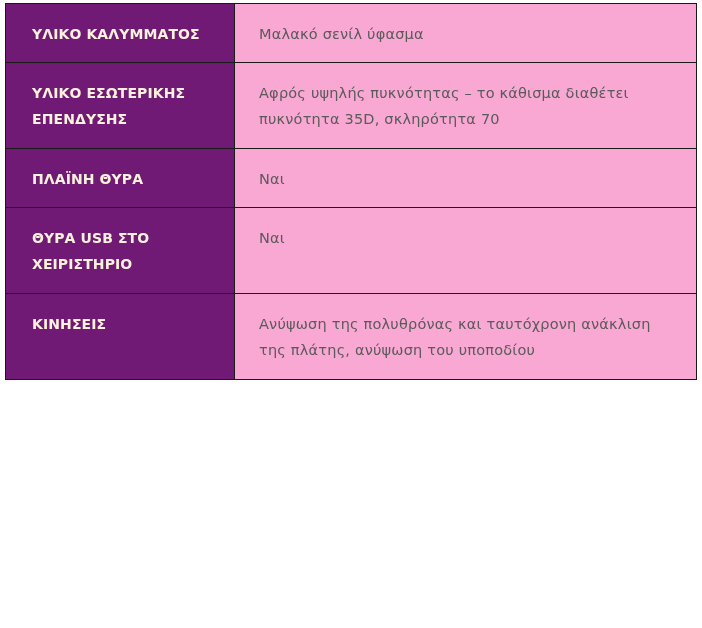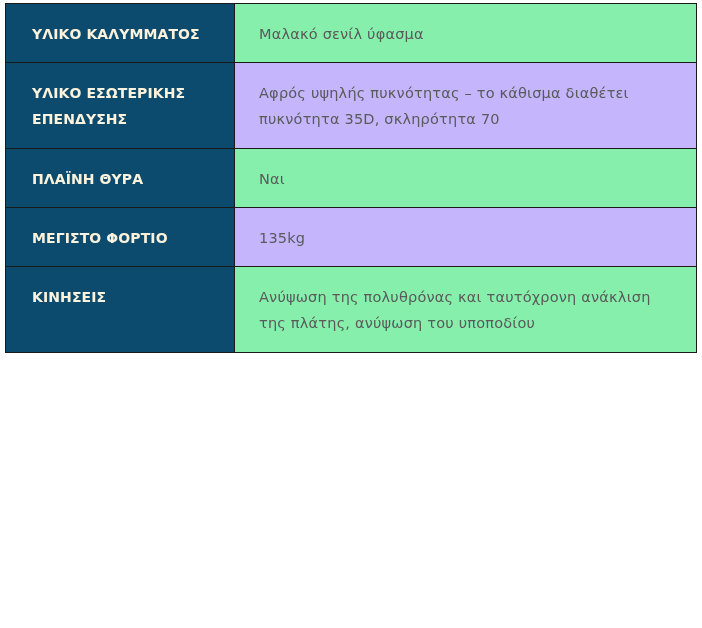--- a/index.html
+++ b/index.html
@@ -19,59 +19,59 @@
       table-layout: fixed;
       font-family: "DejaVu Sans", "Liberation Sans", sans-serif;
     }
     .spec-table td {
       border: 1.5px solid #1a1a1a;
       vertical-align: top;
       box-sizing: border-box;
     }
     .spec-table td.label {
       width: 229px;
-      background: #0c4a6e;
+      background: #701a75;
       color: #fdf3dc;
       font-weight: bold;
       font-size: 14px;
       line-height: 26px;
       padding: 17px 20px 15px 26px;
       letter-spacing: 0.1px;
     }
     .spec-table td.value {
       color: #5a5a5a;
       font-size: 14.5px;
       line-height: 26px;
       padding: 17px 20px 15px 24px;
       letter-spacing: 0.2px;
     }
-    .spec-table tr.odd td.value { background: #86efac; }
-    .spec-table tr.even td.value { background: #c4b5fd; }
+    .spec-table tr.odd td.value { background: #f9a8d4; }
+    .spec-table tr.even td.value { background: #f9a8d4; }
     .spec-table tr.h1 td { height: 59px; }
     .spec-table tr.h2 td { height: 86px; }
   </style>
 </head>
 <body>
 
 <table class="spec-table">
   <tbody>
     <tr class="odd h1">
       <td class="label">ΥΛΙΚΟ ΚΑΛΥΜΜΑΤΟΣ</td>
       <td class="value">Μαλακό σενίλ ύφασμα</td>
     </tr>
     <tr class="even h2">
       <td class="label">ΥΛΙΚΟ ΕΣΩΤΕΡΙΚΗΣ ΕΠΕΝΔΥΣΗΣ</td>
       <td class="value">Αφρός υψηλής πυκνότητας – το κάθισμα διαθέτει πυκνότητα 35D,  σκληρότητα 70</td>
     </tr>
     <tr class="odd h1">
       <td class="label">ΠΛΑΪΝΗ ΘΥΡΑ</td>
       <td class="value">Ναι</td>
     </tr>
-    <tr class="even h1">
-      <td class="label">ΜΕΓΙΣΤΟ ΦΟΡΤΙΟ</td>
-      <td class="value">135kg</td>
+    <tr class="odd h2">
+      <td class="label">ΘΥΡΑ USB ΣΤΟ ΧΕΙΡΙΣΤΗΡΙΟ</td>
+      <td class="value">Ναι</td>
     </tr>
     <tr class="odd h2">
       <td class="label">ΚΙΝΗΣΕΙΣ</td>
       <td class="value">Ανύψωση της πολυθρόνας και ταυτόχρονη ανάκλιση της πλάτης, ανύψωση του υποποδίου</td>
     </tr>
   </tbody>
 </table>
 
 </body></html>

